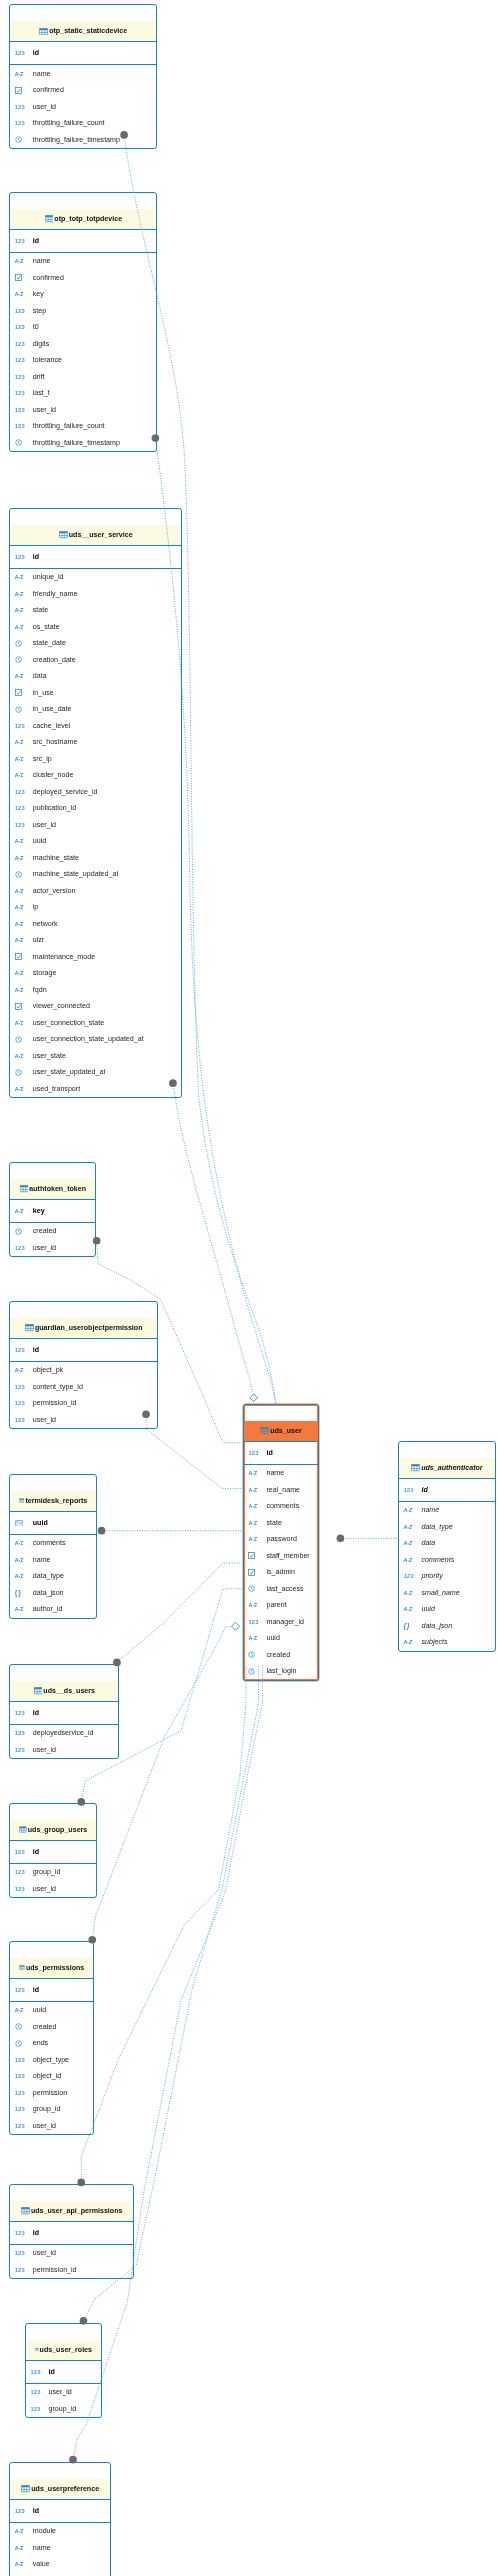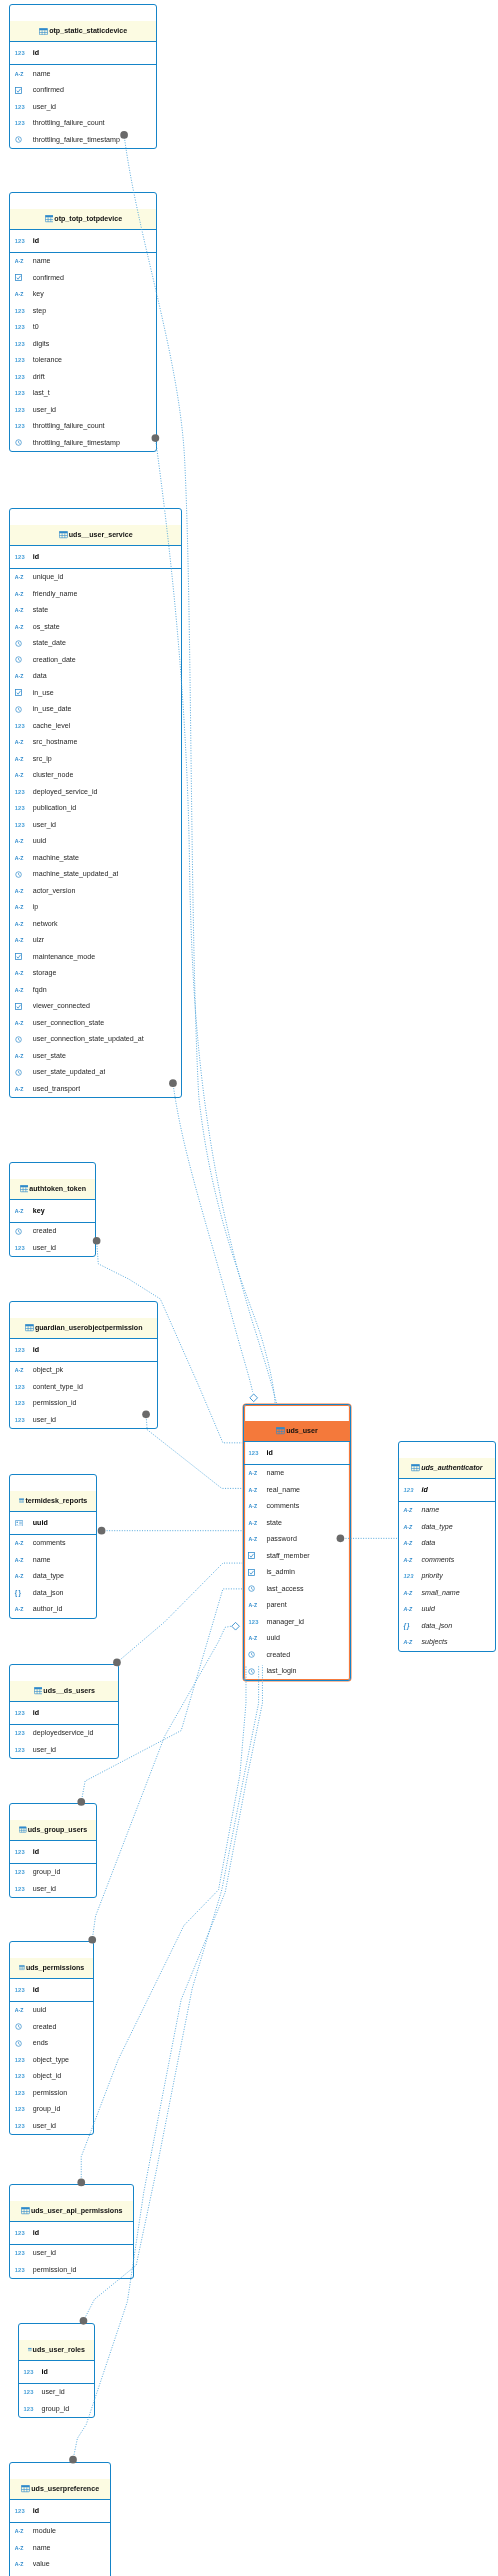--- a/index.html
+++ b/index.html
@@ -573,21 +573,21 @@
       </div>
       <div class="row">
         <span class="ic ic-int">123</span>
         <span class="fn">user_id</span>
       </div>
       <div class="row">
         <span class="ic ic-int">123</span>
         <span class="fn">permission_id</span>
       </div>
     </div>
-    <div class="tbl" style="left: 18px; top: 2323px; width: 77px;">
+    <div class="tbl" style="left: 25px; top: 2323px; width: 77px;">
       <div class="hd">
         <svg width="8.8" height="7.1" viewBox="0 0 16 13">
   <rect x="0.6" y="0.6" width="14.8" height="11.8" rx="1" fill="none" stroke="#2d89cb" stroke-width="1.2"></rect>
   <rect x="0.6" y="0.6" width="14.8" height="3.6" fill="#2d89cb"></rect>
   <line x1="5.6" y1="4.2" x2="5.6" y2="12.4" stroke="#2d89cb" stroke-width="1.1"></line>
   <line x1="10.6" y1="4.2" x2="10.6" y2="12.4" stroke="#2d89cb" stroke-width="1.1"></line>
   <line x1="0.6" y1="8.3" x2="15.4" y2="8.3" stroke="#2d89cb" stroke-width="1.1"></line>
         </svg>
         <span class="ttl">uds_user_roles</span>
       </div>
@@ -629,21 +629,21 @@
       </div>
       <div class="row">
         <span class="ic ic-str">A-Z</span>
         <span class="fn">value</span>
       </div>
       <div class="row">
         <span class="ic ic-int">123</span>
         <span class="fn">user_id</span>
       </div>
     </div>
-    <div class="tbl hl" style="left: 243px; top: 1404px; width: 108px;">
+    <div class="tbl hl" style="left: 243px; top: 1404px; width: 76px;">
       <div class="hd">
         <svg width="8.8" height="7.1" viewBox="0 0 16 13">
   <rect x="0.6" y="0.6" width="14.8" height="11.8" rx="1" fill="none" stroke="#2d89cb" stroke-width="1.2"></rect>
   <rect x="0.6" y="0.6" width="14.8" height="3.6" fill="#2d89cb"></rect>
   <line x1="5.6" y1="4.2" x2="5.6" y2="12.4" stroke="#2d89cb" stroke-width="1.1"></line>
   <line x1="10.6" y1="4.2" x2="10.6" y2="12.4" stroke="#2d89cb" stroke-width="1.1"></line>
   <line x1="0.6" y1="8.3" x2="15.4" y2="8.3" stroke="#2d89cb" stroke-width="1.1"></line>
         </svg>
         <span class="ttl">uds_user</span>
       </div>

